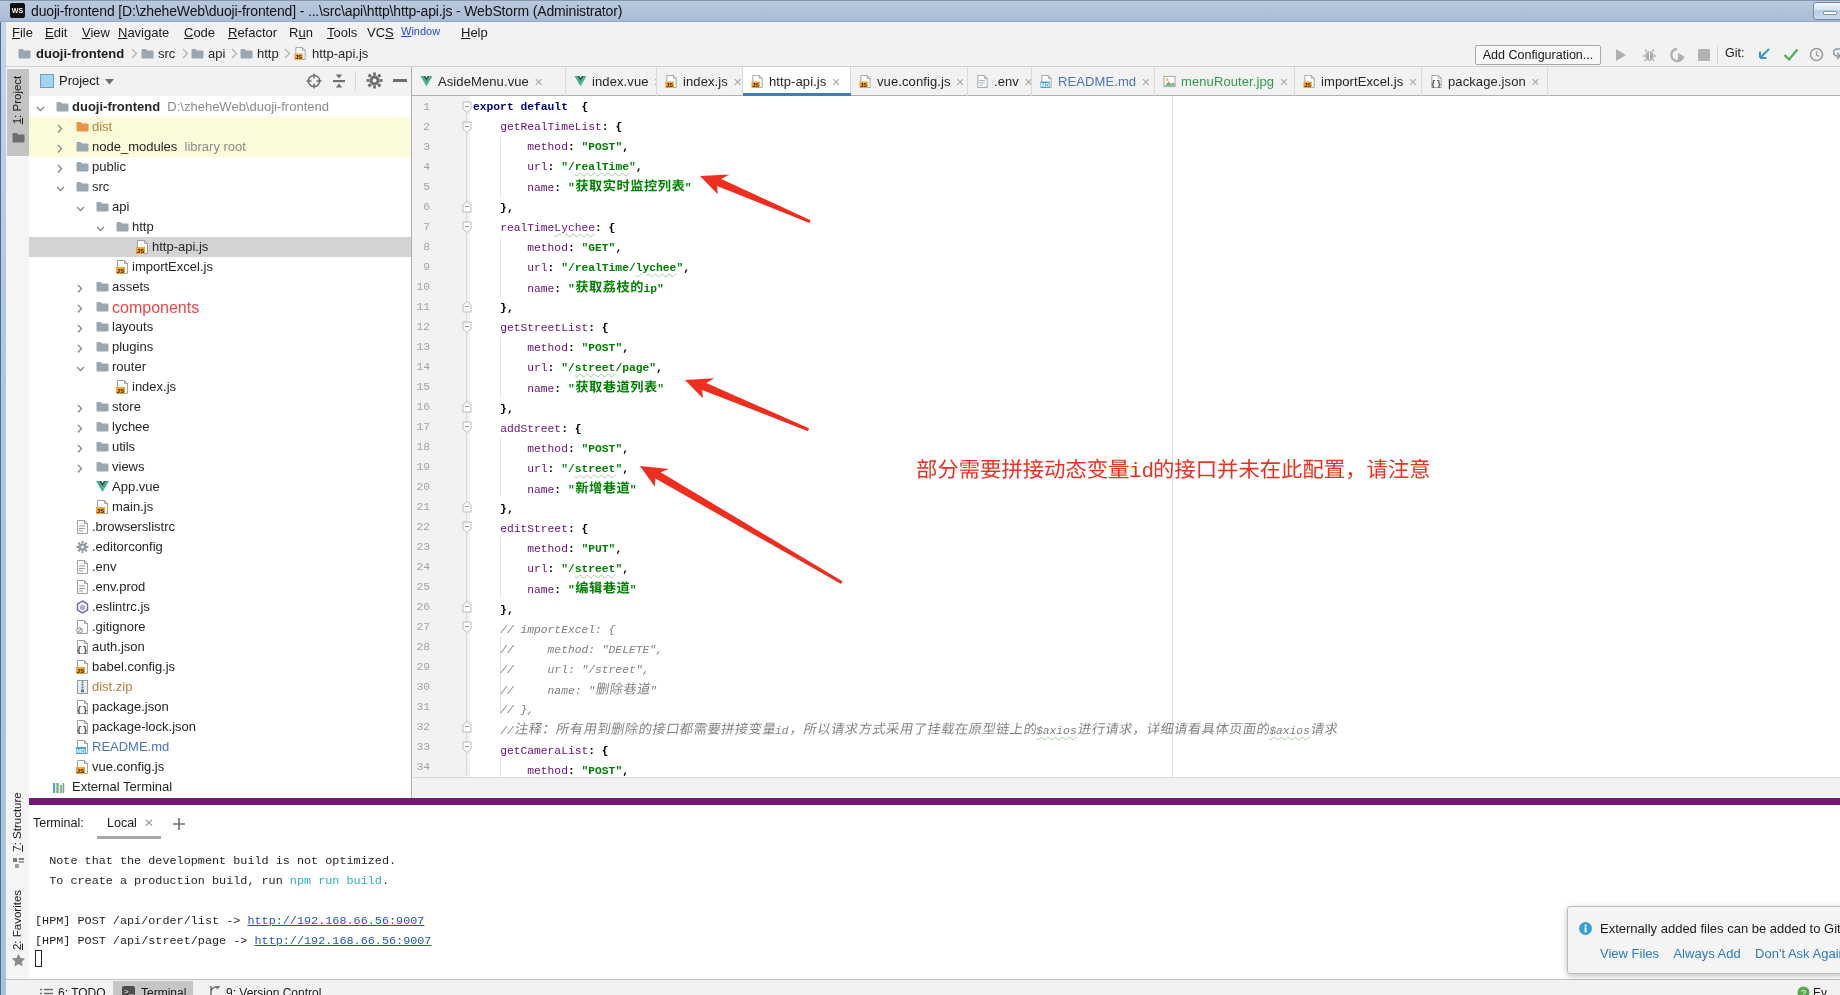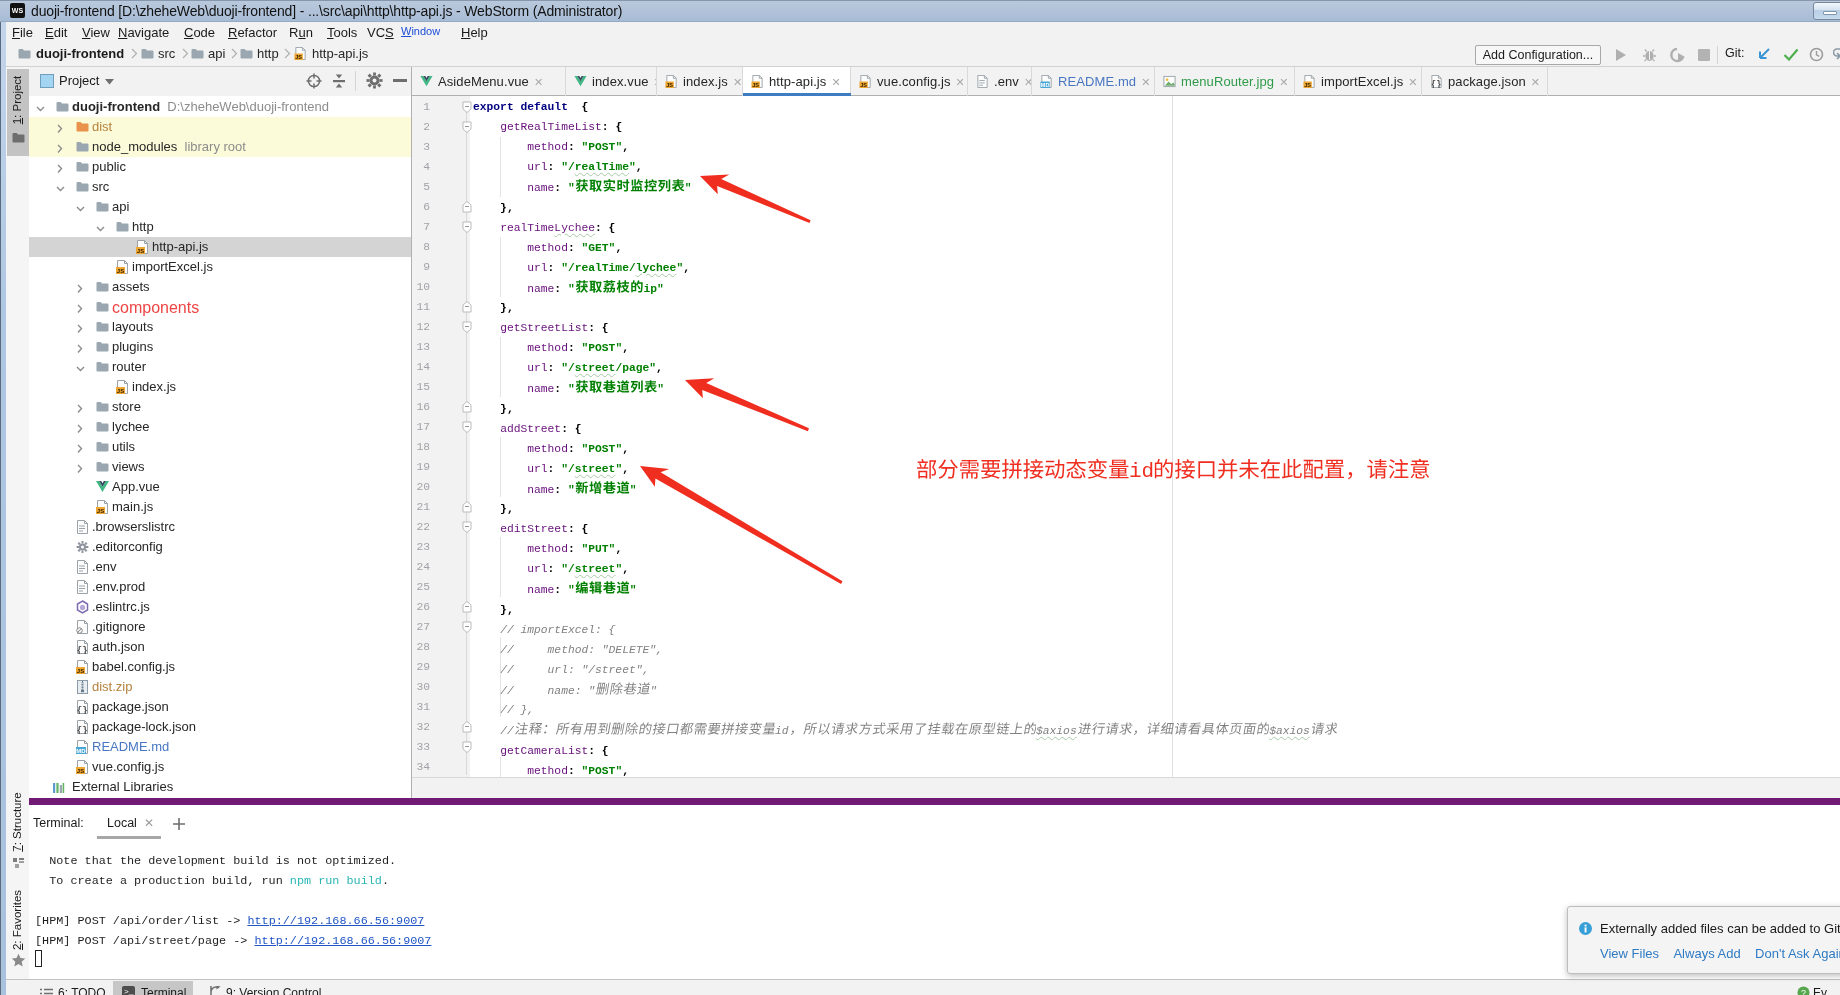--- a/index.html
+++ b/index.html
@@ -466,21 +466,21 @@
       <rect x="0" y="7" width="9" height="7" fill="#f0a732"></rect>
       <text x="4.5" y="12.8" font-size="6" font-weight="bold" fill="#332200" text-anchor="middle" font-family="Liberation Sans">JS</text>
     </svg>
     <div class="ab" style="left:63px;top:692px;font-size:13px;color:#262626;white-space:nowrap">vue.config.js</div>
     <svg class="ab" style="left:23px;top:714px" width="13" height="14" viewBox="0 0 13 14">
       <rect x="1" y="2" width="2.2" height="10" fill="#5c9bd1"></rect>
       <rect x="4.4" y="2" width="2.2" height="10" fill="#62b562"></rect>
       <rect x="7.8" y="4" width="2.2" height="8" fill="#9aa7b0"></rect>
       <rect x="10.6" y="2" width="1.6" height="10" fill="#62b562"></rect>
     </svg>
-    <div class="ab" style="left:43px;top:712px;font-size:13px;color:#262626;white-space:nowrap">External Libraries</div>
+    <div class="ab" style="left:43px;top:712px;font-size:13px;color:#262626;white-space:nowrap">External Terminal</div>
   </div>
 <div class="ab" style="left:411px;top:67px;width:1px;height:731px;background:#b0b0b0"></div>
 <div class="ab" style="left:412px;top:67px;width:1428px;height:29px;background:#f2f2f2;border-bottom:1px solid #b0b0b0"></div>
 <div class="tab" style="left:412px;top:67px;width:154px;padding-left:8px;color:#262626">
     <svg class="fi" width="13" height="13" viewBox="0 0 13 14">
       <path d="M0 1 h3.1 l3.4 5.8 L9.9 1 H13 L6.5 12 z" fill="#41b883"></path>
       <path d="M3.1 1 h2.1 l1.3 2.2 L7.8 1 h2.1 L6.5 6.8 z" fill="#35495e"></path>
     </svg>
     <span>AsideMenu.vue</span>
     <span class="x">✕</span>

